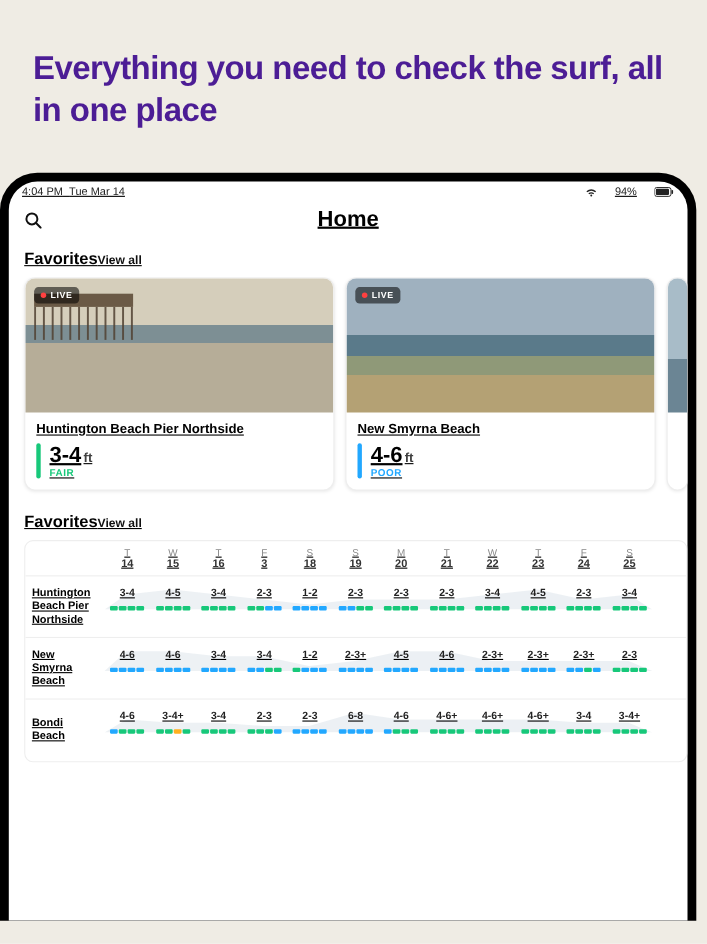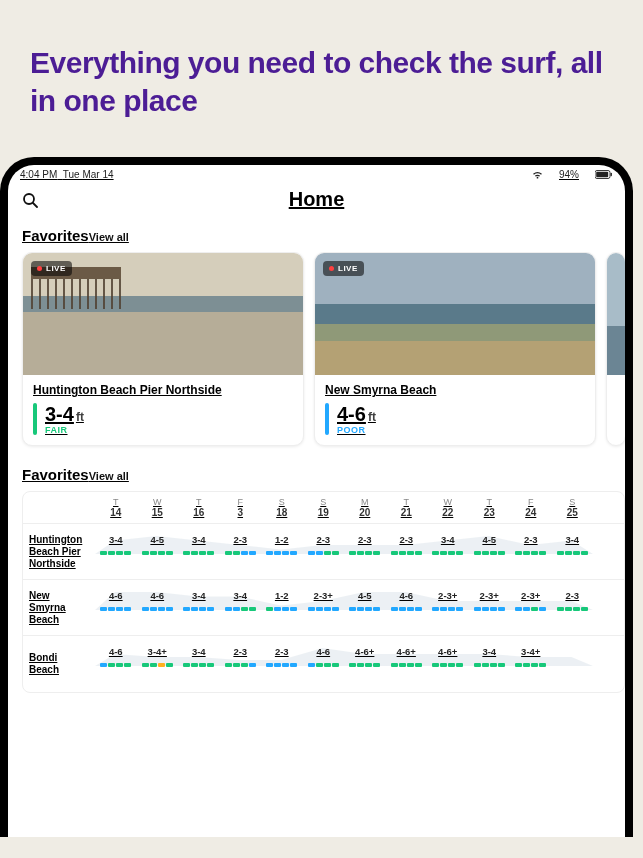--- a/index.html
+++ b/index.html
@@ -612,20 +612,29 @@
                 <div class="fc-cell">
                   <div class="fc-val">2-3</div>
                   <div class="fc-chips">
                     <div class="chip c-b"></div>
                     <div class="chip c-b"></div>
                     <div class="chip c-b"></div>
                     <div class="chip c-b"></div>
                   </div>
                 </div>
                 <div class="fc-cell">
+                  <div class="fc-val">6-8</div>
+                  <div class="fc-chips">
+                    <div class="chip c-b"></div>
+                    <div class="chip c-b"></div>
+                    <div class="chip c-b"></div>
+                    <div class="chip c-b"></div>
+                  </div>
+                </div>
+                <div class="fc-cell">
                   <div class="fc-val">4-6</div>
                   <div class="fc-chips">
                     <div class="chip c-b"></div>
                     <div class="chip c-g"></div>
                     <div class="chip c-g"></div>
                     <div class="chip c-g"></div>
                   </div>
                 </div>
                 <div class="fc-cell">
                   <div class="fc-val">4-6+</div>

